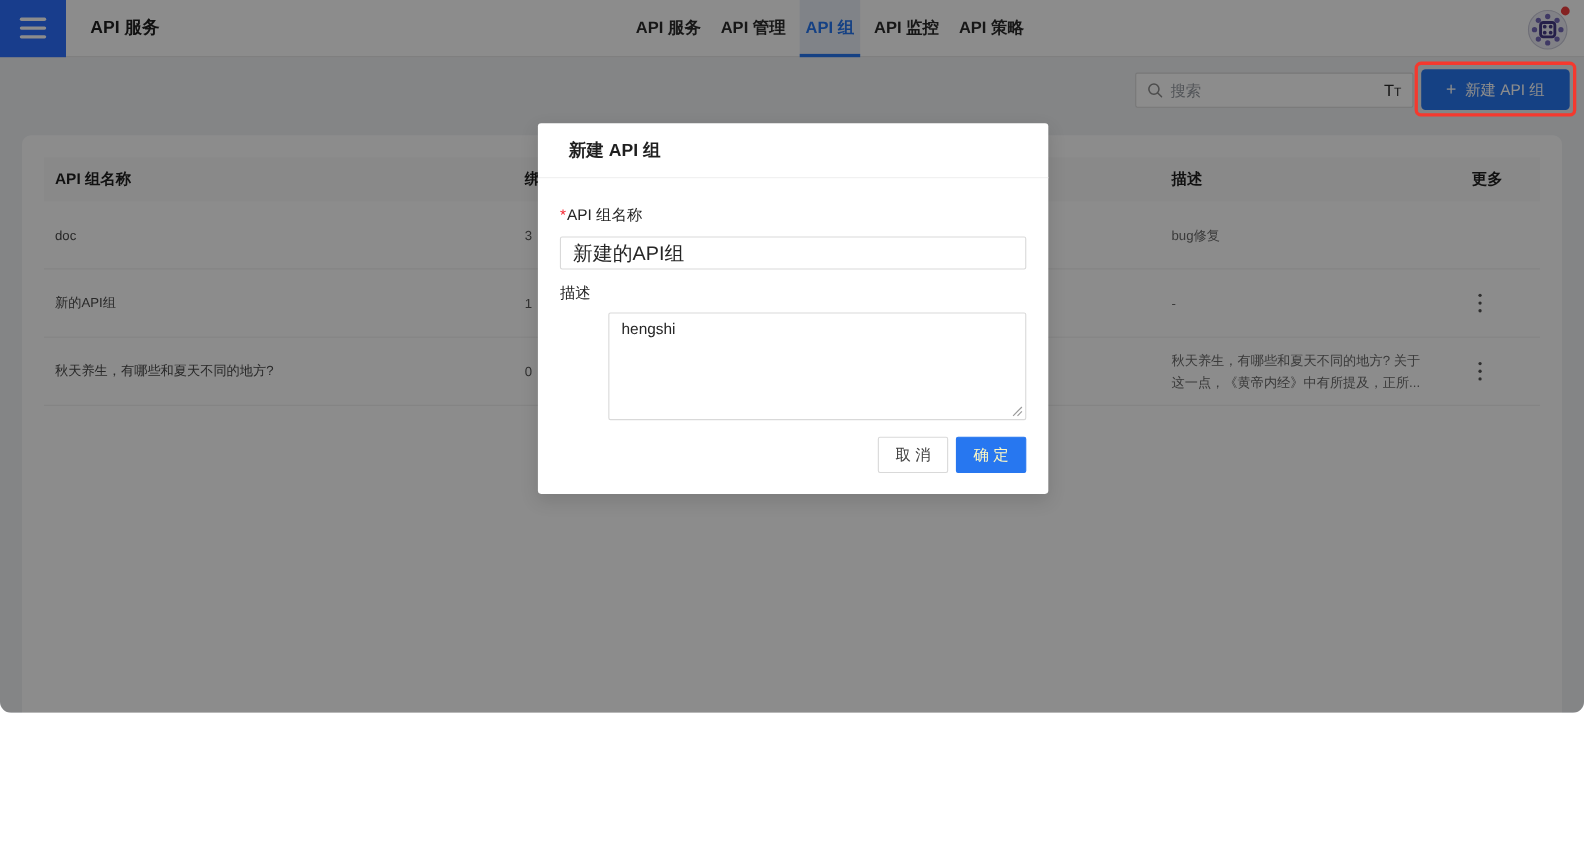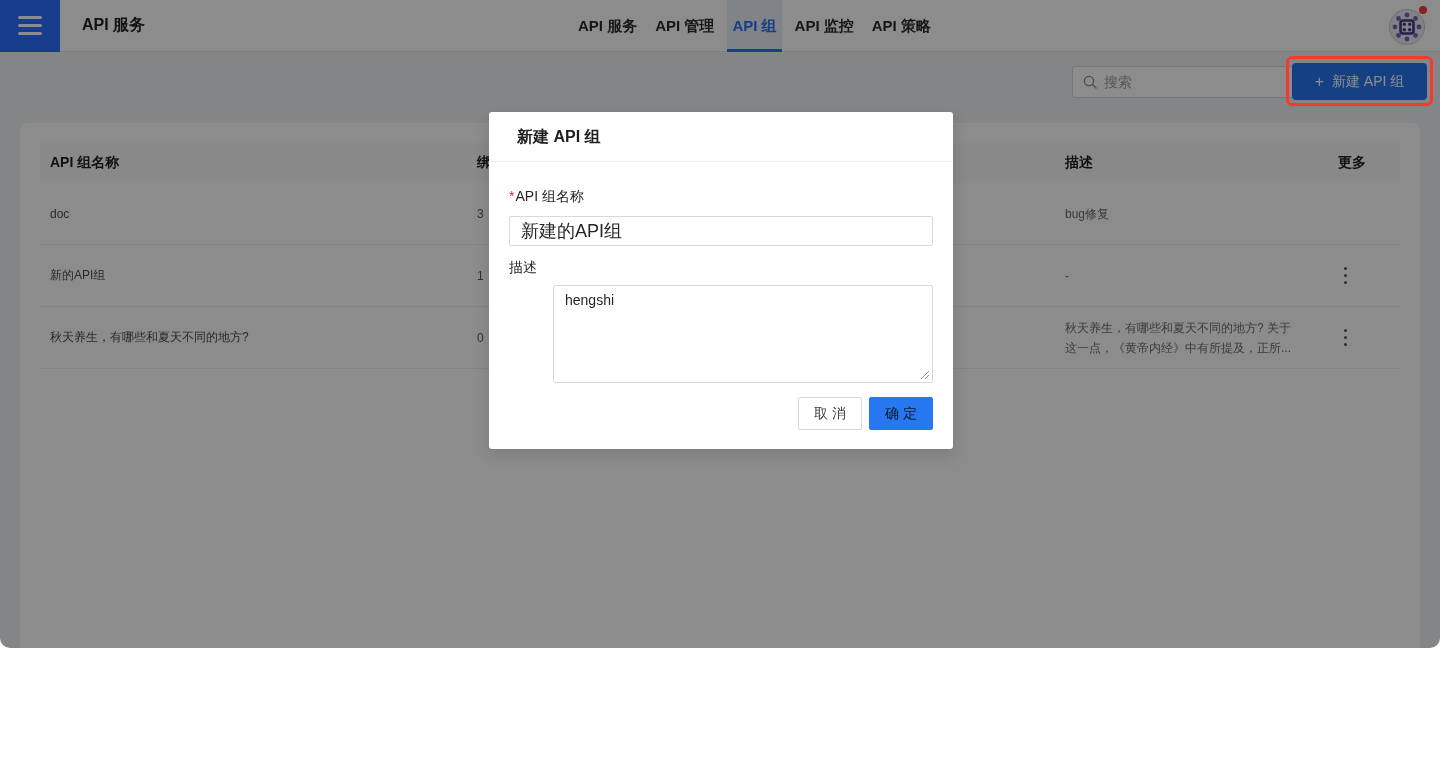--- a/index.html
+++ b/index.html
@@ -20,21 +20,21 @@
   .nav { position:absolute; left:573px; top:0; height:52px; display:flex; gap:8px; }
   .tab { padding:0 5px; height:52px; line-height:52px; font-size:15px; font-weight:bold;
          color:#2b2b2b; cursor:pointer; position:relative; }
   .tab--active { color:#2777f0; background:#e9eef7; }
   .tab--active::after { content:""; position:absolute; left:0; right:0; bottom:0; height:3px; background:#2777f0; }
 
   .logo-wrap { position:absolute; right:14px; top:8px; width:38px; height:38px; }
   .logo-dot { position:absolute; right:-1px; top:-2px; width:8px; height:8px; border-radius:50%; background:#f03e3e; }
 
   
-  .search-box { position:absolute; left:1072px; top:66px; width:253px; height:32px; background:#fff;
+  .search-box { position:absolute; left:1032px; top:66px; width:253px; height:32px; background:#fff;
                 border:1px solid #d9d9d9; border-radius:2px; display:flex; align-items:center;
                 padding:0 10px; z-index:1; }
   .search-box input { border:none; outline:none; flex:1; font-size:14px; color:#404040;
                       margin-left:7px; font-family:inherit; background:transparent; }
   .search-box input::placeholder { color:#979ca3; }
   .tt-icon { color:#2b2b2b; display:flex; align-items:baseline; cursor:pointer; }
   .tt-big { font-size:15px; } .tt-small { font-size:11px; }
 
   .create-btn { position:absolute; left:1292px; top:63px; width:135px; height:37px; background:#2777f0;
                 color:#fff; border:none; border-radius:4px; font-size:14px; display:flex;
@@ -74,21 +74,21 @@
                 padding:0 11px; font-size:18px; color:#262626; outline:none; font-family:inherit; }
   .desc-label { display:block; margin-top:13px; }
   .ta-wrap { position:relative; margin-top:8px;margin-left:44px; }
   .desc-textarea { width:100%; height:98px; border:1px solid #d9d9d9; border-radius:2px;
                    padding:6px 11px; font-size:14px; color:#262626; outline:none; resize:none;
                    font-family:inherit; display:block; }
   .resize-grip { position:absolute; right:3px; bottom:3px; }
   .modal-footer { position:absolute; right:20px; bottom:19px; display:flex; gap:7px; }
   .btn { width:64px; height:33px; border-radius:2px; font-size:14px; cursor:pointer; font-family:inherit; }
   .btn-cancel { background:#fff; border:1px solid #d9d9d9; color:#404040; }
-  .btn-ok { background:#2777f0; border:1px solid #2777f0; color:#0f172a; }
+  .btn-ok { background:#2777f0; border:1px solid #2777f0; color:#fef9c3; }
 </style>
 </head>
 <body>
 
 <div class="app">
 
   <div class="header">
     <div class="menu-square">
       <span></span>
       <span></span>

